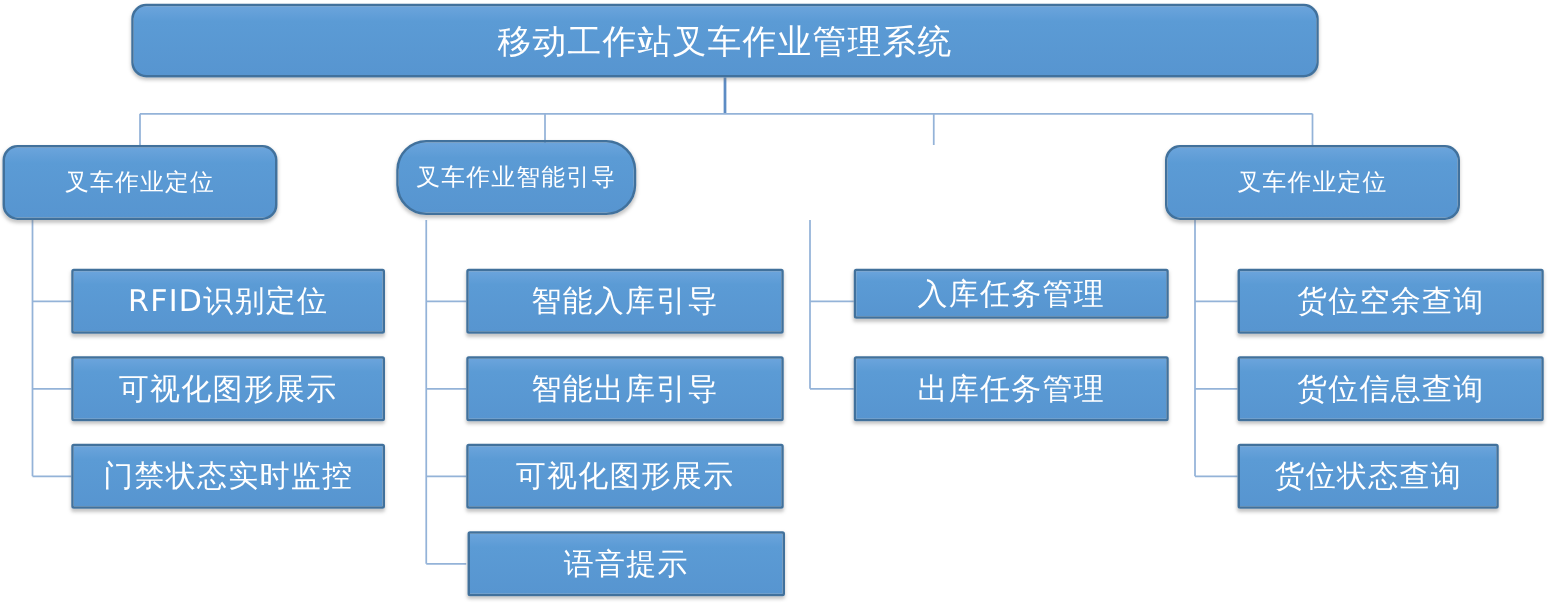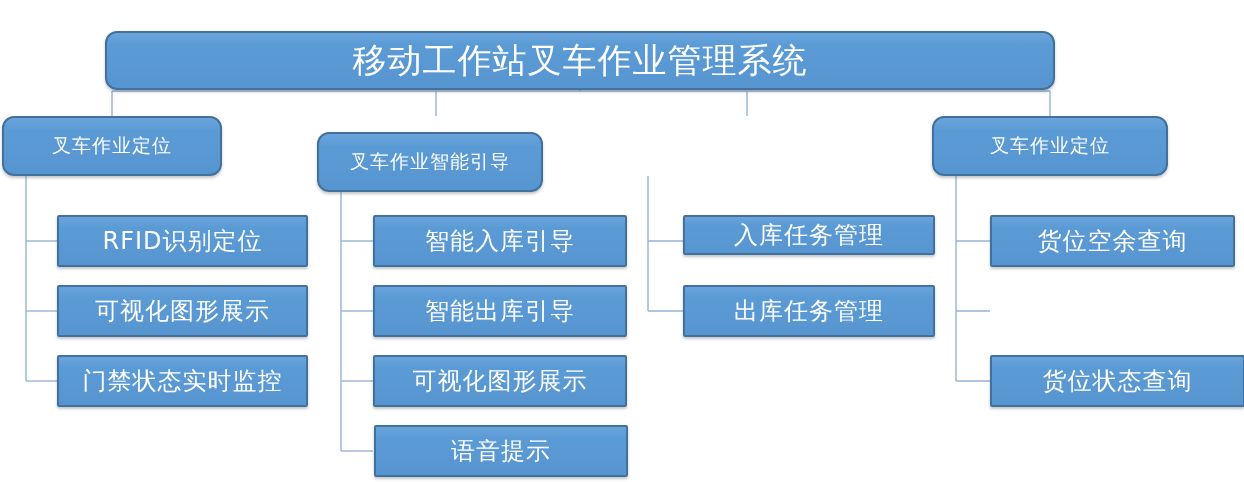--- a/index.html
+++ b/index.html
@@ -41,21 +41,21 @@
     border-radius: 12px;
     color: #FFFFFF;
     display: flex;
     align-items: center;
     justify-content: center;
     text-align: center;
     box-shadow: 0 2px 3px rgba(110, 110, 110, 0.40);
     letter-spacing: 1px;
     white-space: nowrap;
   }
-  .lvl-root { font-size: 34px; margin-top: 28px; }
+  .lvl-root { font-size: 27px; }
   .lvl-2    { font-size: 19px; }
   .lvl-3    { font-size: 24px; border-radius: 2px; }
 </style>
 </head>
 <body>
 
 <div class="canvas">
 
   <svg class="connectors" viewBox="0 0 1244 482" xmlns="http://www.w3.org/2000/svg">
 
@@ -86,21 +86,21 @@
     <line class="rail" x1="956" y1="176" x2="956" y2="381"></line>
     <line class="rail" x1="956" y1="241" x2="990" y2="241"></line>
     <line class="rail" x1="956" y1="311" x2="990" y2="311"></line>
     <line class="rail" x1="956" y1="381" x2="990" y2="381"></line>
   </svg>
 
   <div class="node lvl-root" style="left:105px; top:3px; width:950px; height:59px;">移动工作站叉车作业管理系统</div>
 
   <div class="node lvl-2" style="left:2px; top:116px; width:220px; height:60px;">叉车作业定位</div>
 
-  <div class="node lvl-2" style="left:317px; top:132px; width:226px; height:60px;">叉车作业智能引导</div>
+  <div class="node lvl-2" style="left:317px; top:112px; width:192px; height:60px;border-radius:24px;">叉车作业智能引导</div>
 
 
   <div class="node lvl-2" style="left:932px; top:116px; width:236px; height:60px;">叉车作业定位</div>
 
   <div class="node lvl-3" style="left:57px; top:215px; width:251px; height:52px;">RFID识别定位</div>
 
   <div class="node lvl-3" style="left:57px; top:285px; width:251px; height:52px;">可视化图形展示</div>
 
   <div class="node lvl-3" style="left:57px; top:355px; width:251px; height:52px;">门禁状态实时监控</div>
 
@@ -111,16 +111,17 @@
   <div class="node lvl-3" style="left:373px; top:355px; width:254px; height:52px;">可视化图形展示</div>
 
   <div class="node lvl-3" style="left:374px; top:425px; width:254px; height:52px;">语音提示</div>
 
   <div class="node lvl-3" style="left:683px; top:215px; width:252px; height:40px;">入库任务管理</div>
 
   <div class="node lvl-3" style="left:990px; top:215px; width:245px; height:52px;">货位空余查询</div>
 
   <div class="node lvl-3" style="left:683px; top:285px; width:252px; height:52px;">出库任务管理</div>
 
+  <div class="node lvl-3" style="left:990px; top:285px; width:245px; height:52px;">货位信息查询</div>
 
-  <div class="node lvl-3" style="left:990px; top:355px; width:255px; height:52px;">货位状态查询</div>
+  <div class="node lvl-3" style="left:990px; top:355px; width:209px; height:52px;">货位状态查询</div>
 
 </div>
 
 </body></html>

